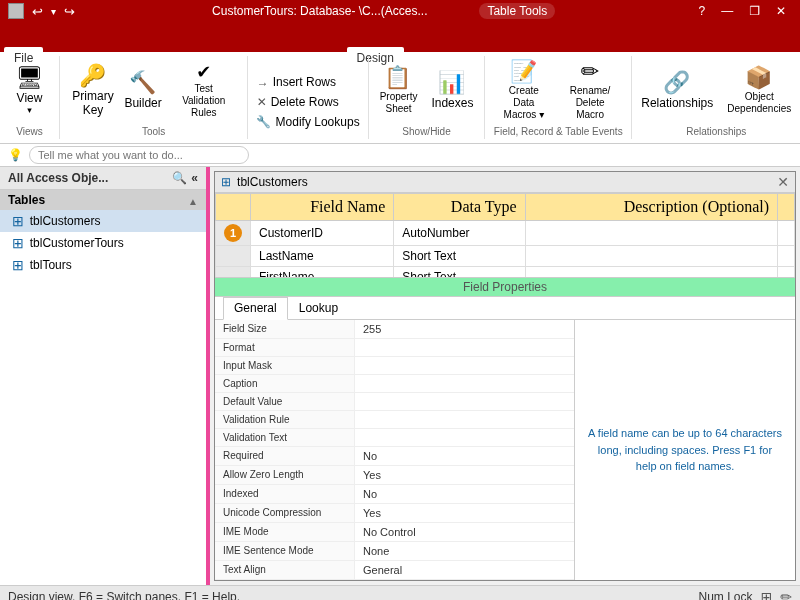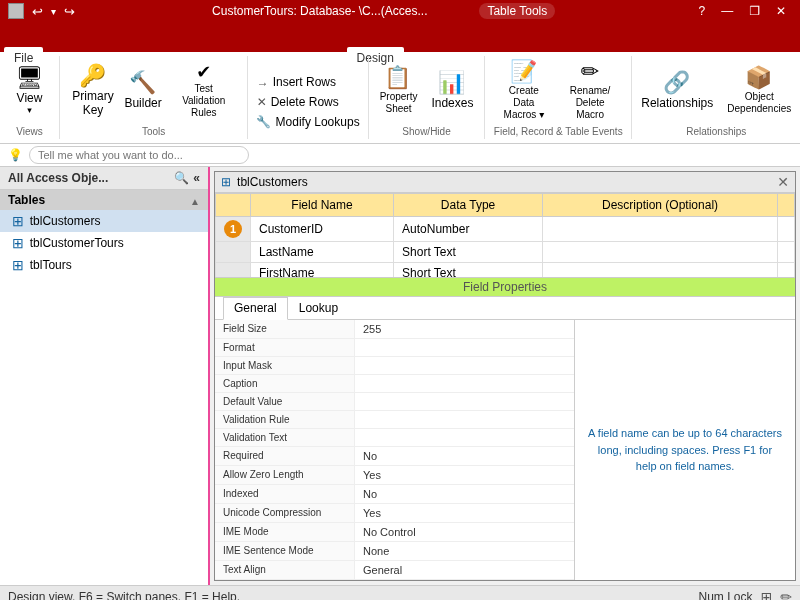--- a/index.html
+++ b/index.html
@@ -95,21 +95,21 @@
     .main-content {
       display: flex;
       height: calc(600px - 30px - 30px - 78px - 22px - 22px);
       background: #f0f0f0;
     }
 
     
     .sidebar {
       width: 210px;
       background: white;
-      border-right: 2px solid #ec4899;
+      border-right: 4px solid #ec4899;
       display: flex;
       flex-direction: column;
     }
     .sidebar-header {
       background: #e8e8e8;
       padding: 4px 8px;
       font-size: 15px;
       font-weight: bold;
       color: #333;
       border-bottom: 1px solid #ccc;
@@ -177,22 +177,23 @@
     }
     table.field-table {
       width: 100%;
       border-collapse: collapse;
     }
     table.field-table th {
       background: #ffe699;
       border: 1px solid #ccc;
       padding: 4px 8px;
       font-weight: normal;
-      font-size: 12px;
-      text-align: center;
+      font-size: 16px;
+      text-align: right;
+      font-family: Liberation Serif, serif;
     }
     table.field-table td {
       border: 1px solid #ddd;
       padding: 3px 8px;
       font-size: 12px;
     }
 
     .row-selector {
       width: 20px;
       text-align: center;
@@ -213,21 +214,21 @@
       font-size: 11px;
       font-weight: bold;
     }
 
     
     .field-properties {
       border-top: 1px solid #ccc;
     }
     .field-properties-title {
       text-align: center;
-      background: #bef264;
+      background: #86efac;
       border-bottom: 1px solid #ccc;
       padding: 2px;
       font-size: 12px;
       color: #555;
     }
     .fp-tabs {
       display: flex;
       border-bottom: 1px solid #ccc;
       padding: 0 8px;
       background: white;

